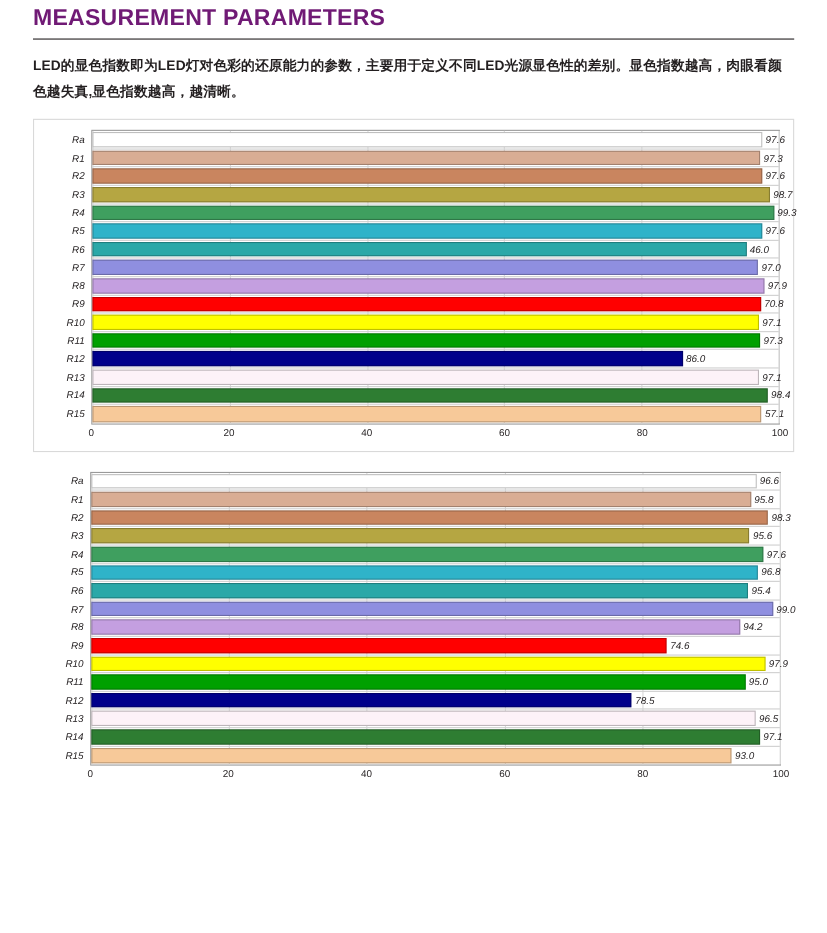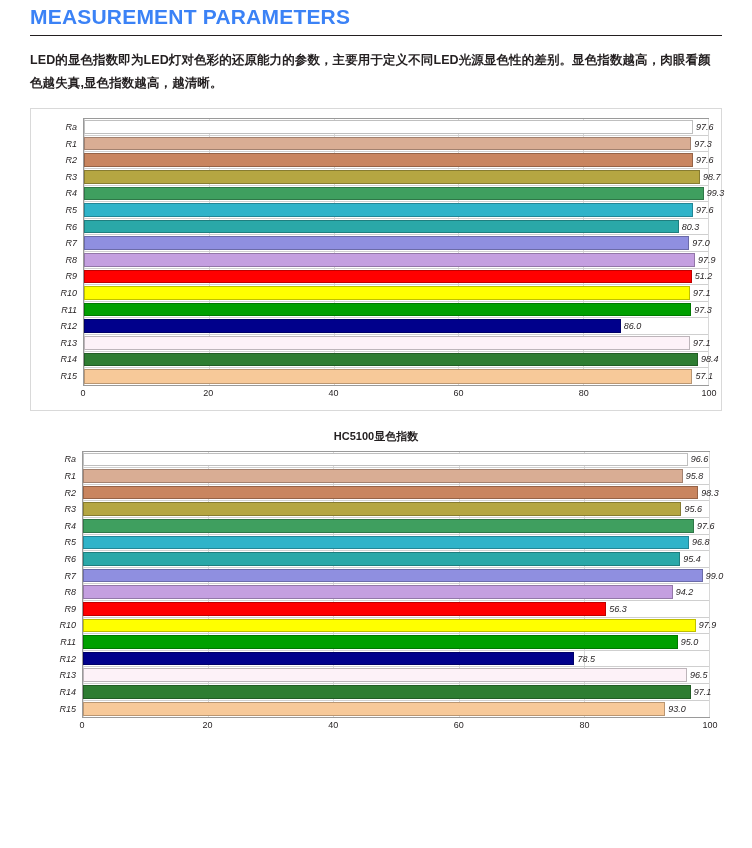--- a/index.html
+++ b/index.html
@@ -19,21 +19,21 @@
     font-size: 31px;
     font-weight: bold;
     color: #231f20;
     letter-spacing: 1px;
     margin: 22px 0 0 10px;
     line-height: 1.1;
   }
   .title-en {
     font-size: 21px;
     font-weight: bold;
-    color: #3b82f6;
+    color: #701a75;
     letter-spacing: 0.2px;
     margin: 4px 0 0 10px;
     line-height: 1.2;
   }
   .rule {
     border: none;
     border-top: 1px solid #231f20;
     margin: 6px 10px 0 10px;
   }
   .intro {
@@ -188,42 +188,42 @@
             <div class="row-label">R5</div>
             <div class="bar-area">
               <div class="bar" style="width: 97.6%; background: rgb(47, 179, 201);"></div>
               <div class="bar-value" style="left: 97.6%;">97.6</div>
             </div>
           </div>
           <div class="row">
             <div class="row-label">R6</div>
             <div class="bar-area">
               <div class="bar" style="width: 95.3%; background: rgb(42, 168, 168);"></div>
-              <div class="bar-value" style="left: 95.3%;">80.3</div>
+              <div class="bar-value" style="left: 95.3%;">46.0</div>
             </div>
           </div>
           <div class="row">
             <div class="row-label">R7</div>
             <div class="bar-area">
               <div class="bar" style="width: 97%; background: rgb(143, 143, 224);"></div>
               <div class="bar-value" style="left: 97%;">97.0</div>
             </div>
           </div>
           <div class="row">
             <div class="row-label">R8</div>
             <div class="bar-area">
               <div class="bar" style="width: 97.9%; background: rgb(196, 159, 224);"></div>
               <div class="bar-value" style="left: 97.9%;">97.9</div>
             </div>
           </div>
           <div class="row">
             <div class="row-label">R9</div>
             <div class="bar-area">
               <div class="bar" style="width: 97.4%; background: rgb(255, 0, 0);"></div>
-              <div class="bar-value" style="left: 97.4%;">51.2</div>
+              <div class="bar-value" style="left: 97.4%;">70.8</div>
             </div>
           </div>
           <div class="row">
             <div class="row-label">R10</div>
             <div class="bar-area">
               <div class="bar" style="width: 97.1%; background: rgb(255, 255, 0);"></div>
               <div class="bar-value" style="left: 97.1%;">97.1</div>
             </div>
           </div>
           <div class="row">
@@ -267,21 +267,20 @@
           <div class="tick" style="left: 20%;">20</div>
           <div class="tick" style="left: 40%;">40</div>
           <div class="tick" style="left: 60%;">60</div>
           <div class="tick" style="left: 80%;">80</div>
           <div class="tick" style="left: 100%;">100</div>
         </div>
     </div>
   </div>
 
   <div class="chart-box no-border" id="chart-1">
-    <div class="chart-title">HC5100显色指数</div>
     <div class="plot-inner">
       <div class="rows">
           <div class="gridline" style="left: 0%;"></div>
           <div class="gridline" style="left: 20%;"></div>
           <div class="gridline" style="left: 40%;"></div>
           <div class="gridline" style="left: 60%;"></div>
           <div class="gridline" style="left: 80%;"></div>
           <div class="gridline" style="left: 100%;"></div>
           <div class="row">
             <div class="row-label">Ra</div>
@@ -343,21 +342,21 @@
             <div class="row-label">R8</div>
             <div class="bar-area">
               <div class="bar" style="width: 94.2%; background: rgb(196, 159, 224);"></div>
               <div class="bar-value" style="left: 94.2%;">94.2</div>
             </div>
           </div>
           <div class="row">
             <div class="row-label">R9</div>
             <div class="bar-area">
               <div class="bar" style="width: 83.6%; background: rgb(255, 0, 0);"></div>
-              <div class="bar-value" style="left: 83.6%;">56.3</div>
+              <div class="bar-value" style="left: 83.6%;">74.6</div>
             </div>
           </div>
           <div class="row">
             <div class="row-label">R10</div>
             <div class="bar-area">
               <div class="bar" style="width: 97.9%; background: rgb(255, 255, 0);"></div>
               <div class="bar-value" style="left: 97.9%;">97.9</div>
             </div>
           </div>
           <div class="row">

